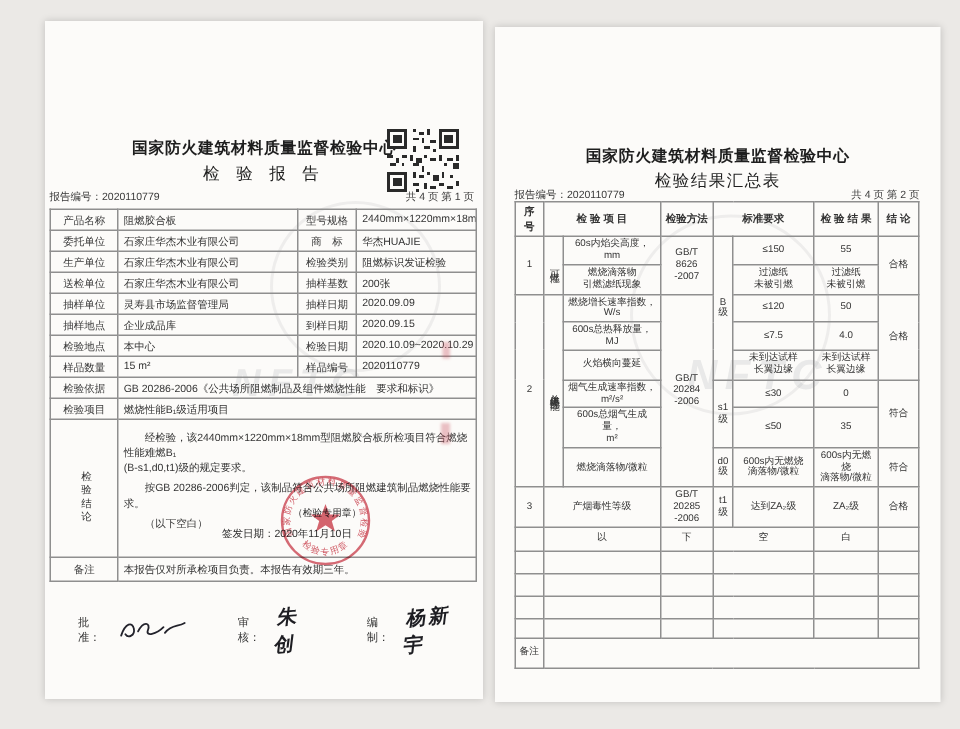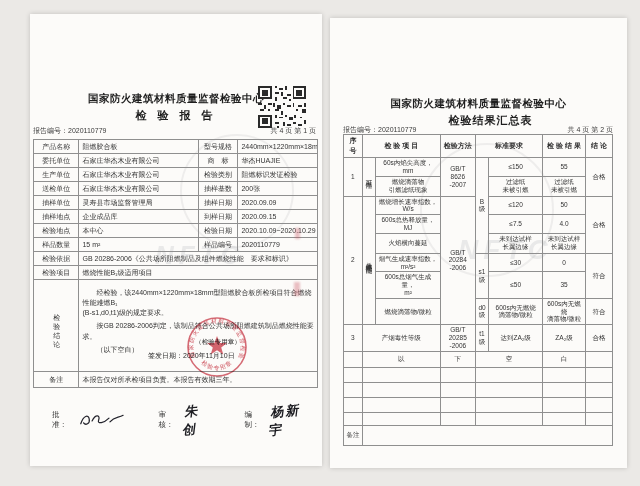--- a/index.html
+++ b/index.html
@@ -11,21 +11,21 @@
   }
   .page{
     position:absolute;background:#fcfbf9;
     box-shadow:0 0 5px rgba(0,0,0,0.18);
   }
   #page1{left:30px;top:14px;width:292px;height:452px;}
   #page2{left:330px;top:18px;width:297px;height:450px;}
 
   .title1{position:absolute;width:100%;text-align:center;font-weight:bold;
     font-size:10.5px;letter-spacing:0.5px;color:#1e1e1e;}
-  .title2{position:absolute;width:100%;text-align:center;font-weight:bold;
+  .title2{position:absolute;width:100%;text-align:center;font-weight:normal;
     font-size:11px;letter-spacing:4px;color:#1e1e1e;}
   .metaline{position:absolute;left:3px;right:6px;display:flex;
     justify-content:space-between;font-size:7px;color:#3a3a3a;}
 
   table{border-collapse:collapse;table-layout:fixed;}
   td,th{border:1px solid #8f8f8f;padding:1px 2px;vertical-align:middle;
     overflow:hidden;color:#333;}
   th{font-weight:bold;}
 
   
@@ -256,21 +256,21 @@
   <div class="redmark" style="left:265px;top:214px;width:5px;height:11px;"></div>
   <div class="redmark" style="left:264px;top:268px;width:6px;height:14px;"></div>
 </div>
 
 <div class="page" id="page2">
 
   <div class="ghost-circle" style="left:90px;top:125px;width:130px;height:130px;"></div>
   <div class="wm" style="left:88px;top:216px;font-size:28px;">NFTC</div>
 
   <div class="title1" style="top:79px;">国家防火建筑材料质量监督检验中心</div>
-  <div class="title2" style="top:95px;letter-spacing:1px;margin-left:12px;">检验结果汇总表</div>
+  <div class="title2" style="top:95px;letter-spacing:1px;">检验结果汇总表</div>
 
   <div class="metaline" style="top:107px;left:13px;right:14px;">
     <span><span>报告编号：</span><span>2020110779</span></span>
     <span>共 4 页 第 2 页</span>
   </div>
 
   <table class="t2">
     <colgroup>
       <col style="width:7%">
         <col style="width:5%">

